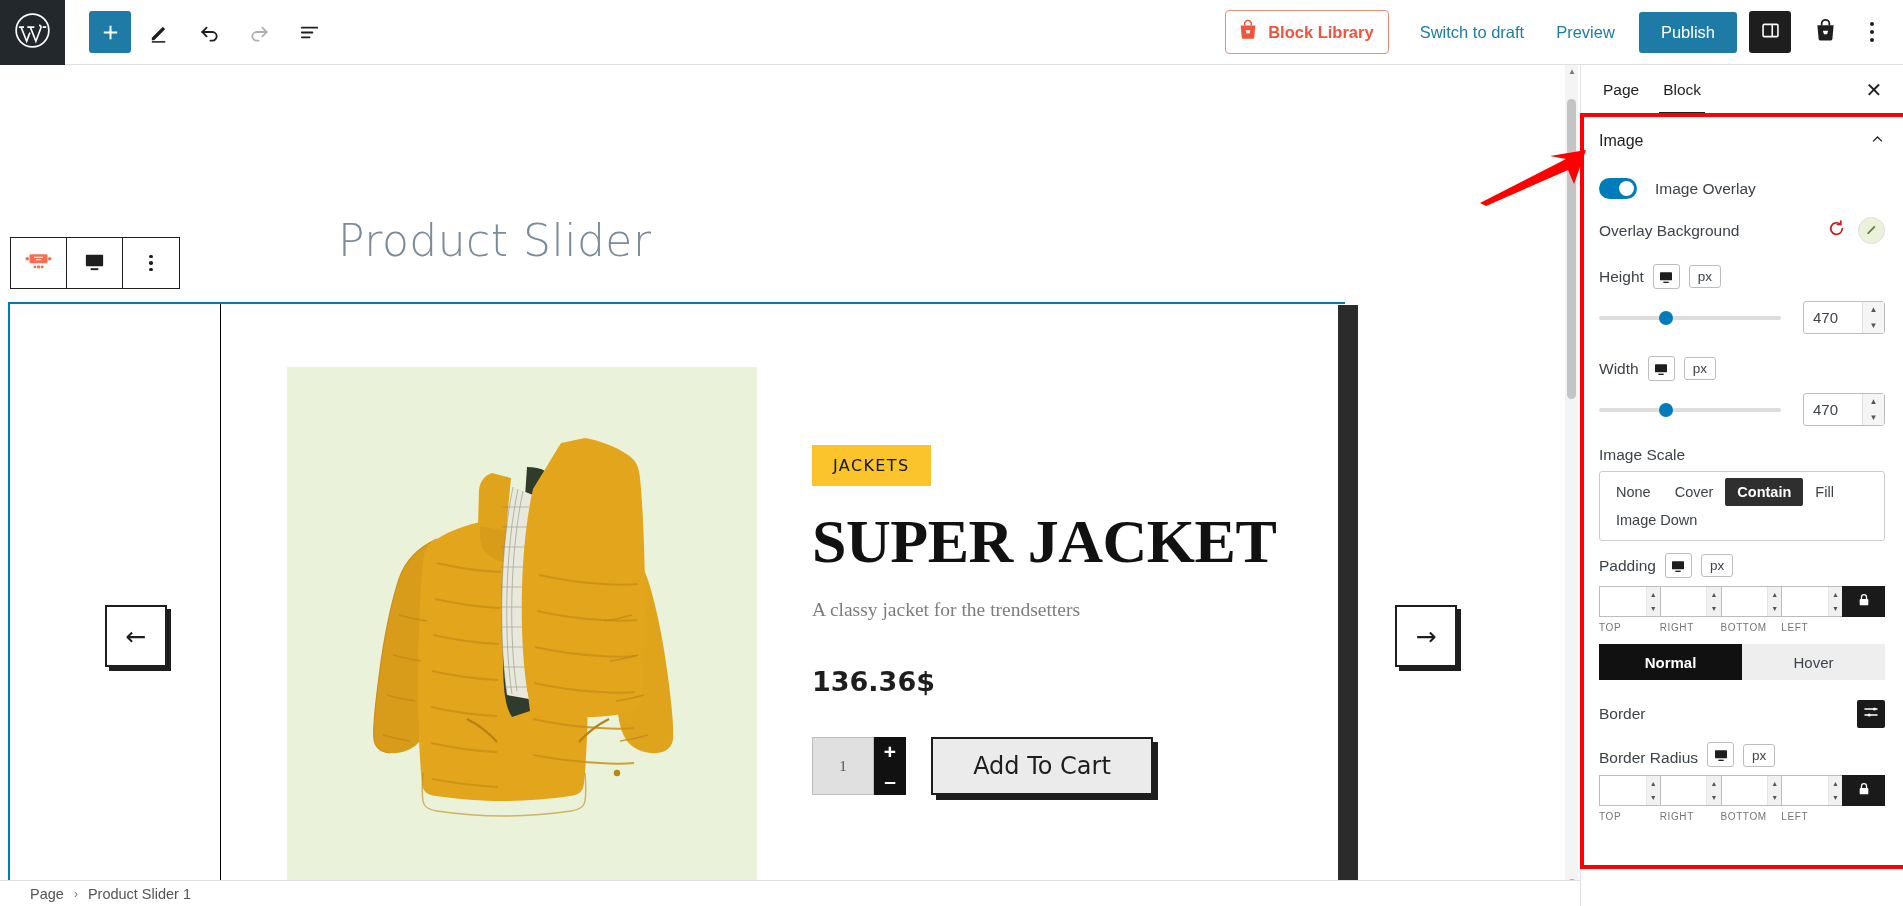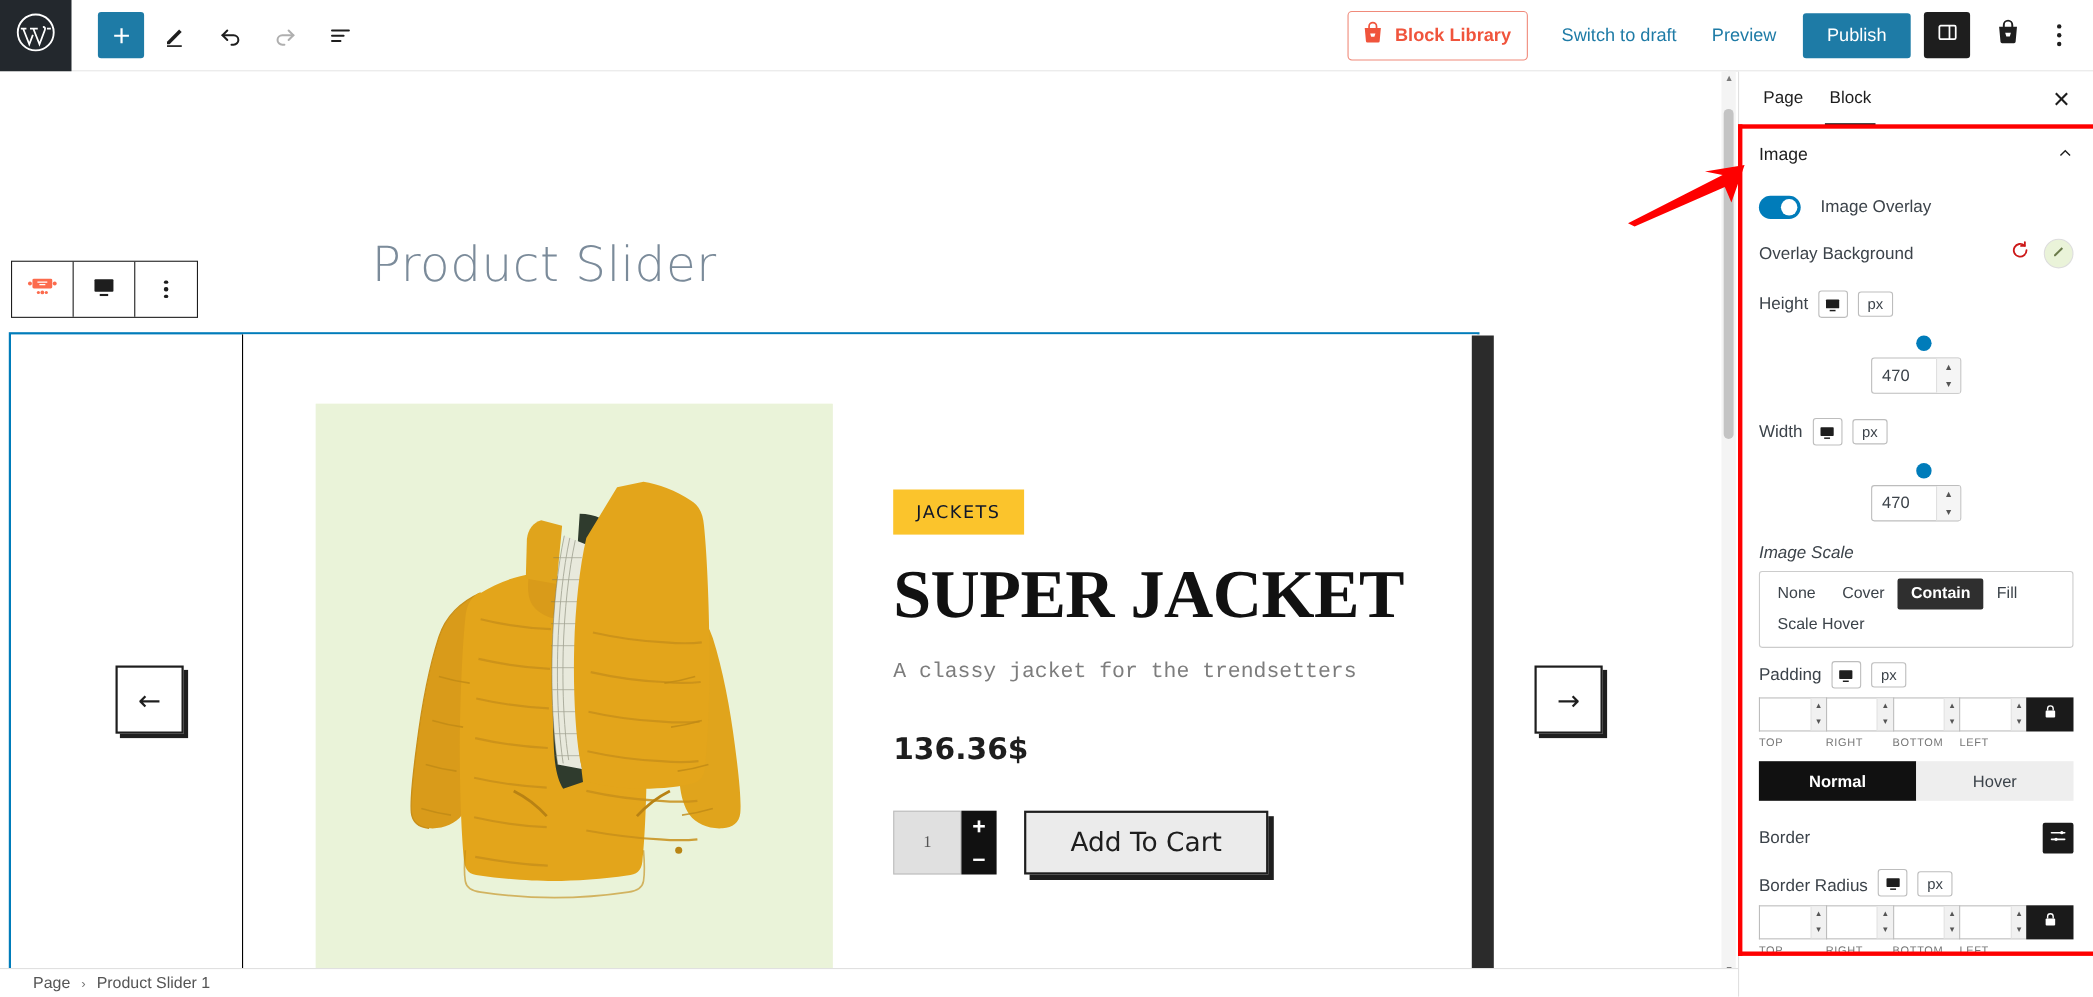--- a/index.html
+++ b/index.html
@@ -151,21 +151,21 @@
     font-size: 16px; letter-spacing: 1.4px; padding: 11px 21px;
     font-family: "DejaVu Sans", sans-serif;
   }
   .prod-title {
     font-family: "Liberation Serif", serif;
     font-size: 62px; font-weight: 700; color: #111;
     margin-top: 23px; letter-spacing: -.5px; line-height: 1.05;
   }
   .prod-sub {
     margin-top: 25px; font-size: 19.5px; color: #7d7d7d;
-    font-family: Liberation Mono, monospace;
+    font-family: Liberation Serif, serif;
   }
   .prod-price {
     margin-top: 45px; font-size: 27px; font-weight: 700; color: #1e1e1e;
     font-family: "DejaVu Sans", sans-serif;
   }
   .cart-row { display: flex; align-items: stretch; margin-top: 40px; height: 58px; }
   .qty-field {
     width: 62px; background: #e0e0e0; border: 1px solid #bdbdbd;
     display: flex; align-items: center; justify-content: center;
     font-size: 15px; color: #555; font-family: "Liberation Serif", serif;
@@ -264,21 +264,21 @@
     border: 1px solid #bdbdbd; border-radius: 3px;
     padding: 3px 8px; font-size: 13.5px; color: #3c434a;
     background: #fff; cursor: pointer;
   }
   .dev-chip {
     border: 1px solid #bdbdbd; border-radius: 3px;
     width: 27px; height: 25px; display: flex; align-items: center; justify-content: center;
     background: #fff; cursor: pointer;
   }
 
-  .slider-row { display: flex; align-items: center; gap: 2px; padding: 4px 0 10px 0; flex-direction: column; }
+  .slider-row { display: flex; align-items: center; gap: 22px; padding: 4px 0 10px 0; }
   .rng { position: relative; flex: 1 1 auto; height: 22px; cursor: pointer; }
   .rng .track {
     position: absolute; top: 9px; left: 0; right: 0;
     height: 4px; background: #ddd; border-radius: 2px;
   }
   .rng .knob {
     position: absolute; top: 4px; left: 33%;
     width: 14px; height: 14px; background: #007cba; border-radius: 50%;
   }
   .numbox {
@@ -648,29 +648,29 @@
       </div>
       <div class="numbox">
         <span class="val">470</span>
         <span class="spin">
           <span>▲</span>
           <span>▼</span>
         </span>
       </div>
     </div>
 
-    <div style="padding:10px 0 7px 0;font-style:italic;">
+    <div style="padding:10px 0 7px 0;">
       <span class="lbl">Image Scale</span>
     </div>
     <div class="seg-box">
       <span class="seg">None</span>
       <span class="seg">Cover</span>
       <span class="seg active">Contain</span>
       <span class="seg">Fill</span>
-      <span class="seg">Scale Hover</span>
+      <span class="seg">Image Down</span>
     </div>
 
     <div class="ctrl-label-row">
       <span class="lbl">Padding</span>
       <span class="dev-chip">
         <svg viewBox="0 0 24 24" width="16" height="16">
             <rect x="3" y="5" width="18" height="12" rx="1" fill="#1e1e1e"></rect>
             <rect x="8" y="19" width="8" height="2" fill="#1e1e1e"></rect>
           </svg>
       </span>

